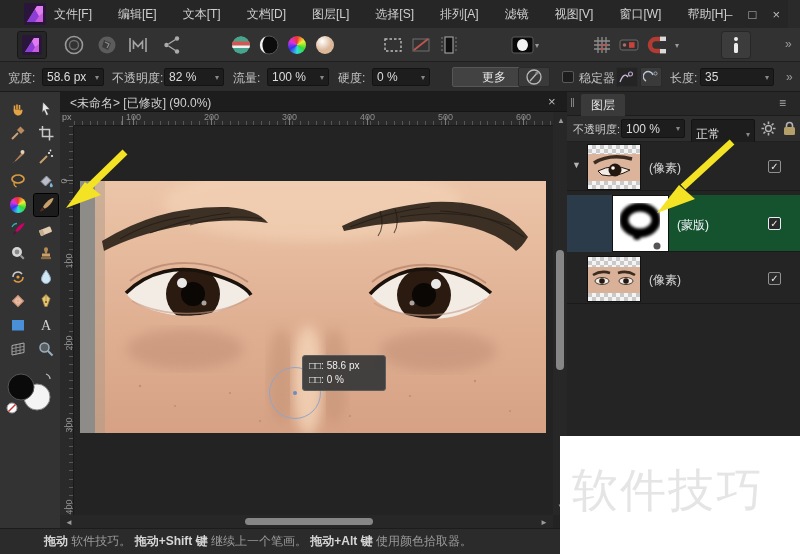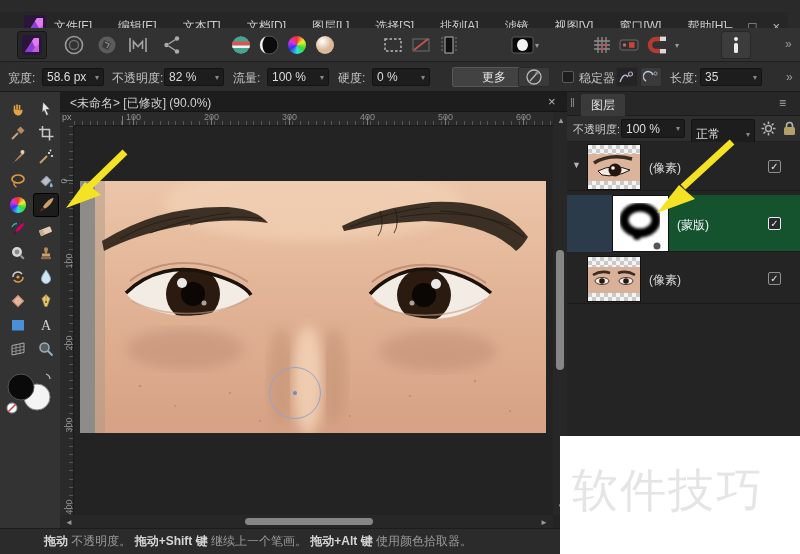--- a/index.html
+++ b/index.html
@@ -1,20 +1,20 @@
 <!DOCTYPE html>
 <html><head>
 <meta charset="utf-8">
 <style>
 *{margin:0;padding:0;box-sizing:border-box}
 html,body{width:800px;height:554px;overflow:hidden}
 body{position:relative;background:#2a2a2a;font-family:"Liberation Sans",sans-serif;color:#c8c8c8;font-size:12px}
 .abs{position:absolute}
 
-#titlebar{left:0;top:12px;width:788px;height:28px;background:#262626;display:flex;align-items:center}
+#titlebar{left:0;top:0;width:788px;height:28px;background:#262626;display:flex;align-items:center}
 #titlebar .menu{display:flex;gap:26px;margin-left:54px}
 #titlebar .menu span{color:#cfcfcf;cursor:default}
 #win-controls{position:absolute;right:8px;top:0;height:28px;display:flex;gap:16px;align-items:center;color:#bbb;font-size:13px}
 
 #main-toolbar{left:0;top:28px;width:800px;height:34px;background:#323232;border-bottom:1px solid #1f1f1f}
 .tbtn{position:absolute;top:4px;width:28px;height:26px;display:flex;align-items:center;justify-content:center;border-radius:2px}
 .tbtn.sel{background:#262626;outline:1px solid #171717}
 .wheel{width:18px;height:18px;border-radius:50%;background:conic-gradient(#e33,#ee3,#3d3,#3dd,#33e,#d3d,#e33)}
 
 #options-bar{left:0;top:62px;width:800px;height:30px;background:#2d2d2d;border-bottom:1px solid #1b1b1b}
@@ -273,21 +273,21 @@
         <circle cx="11.5" cy="4" r="2" fill="none" stroke="#b9a6c9" stroke-width="1.2"></circle>
       </svg>
   </div>
   <div class="minibtn" style="left:640px;width:22px">
     <svg width="16" height="14">
         <path d="M3 11a5 5 0 117-6" fill="none" stroke="#b9c6d9" stroke-width="1.4"></path>
         <circle cx="12.5" cy="3.5" r="1.6" fill="none" stroke="#9aa6b9"></circle>
       </svg>
   </div>
   <span class="olabel" style="left:670px">长度:</span>
-  <div class="field" style="left:700px;width:62px">
+  <div class="field" style="left:700px;width:74px">
       <span>35</span>
       <span class="dd">▾</span>
     </div>
   <span class="abs" style="left:786px;top:8px;color:#9a9a9a">»</span>
 </div>
 
 <div id="tools-panel" class="abs">
   <div class="tool" style="left:6px;top:6px">
       <svg width="16" height="16">
         <g stroke="#e5a443" stroke-width="1.6" fill="none">
@@ -540,20 +540,24 @@
           <circle cx="395" cy="200" r="1.2"></circle>
           <circle cx="430" cy="230" r="1"></circle>
           <circle cx="270" cy="235" r="1"></circle>
           <circle cx="180" cy="240" r="1"></circle>
         </g>
     </svg>
 
     <div id="brush-cursor">
         <i></i>
       </div>
+    <div id="brush-tip">
+      <div>□□: 58.6 px</div>
+      <div>□□: 0 %</div>
+    </div>
   </div>
 
   <div id="v-scroll">
     <span class="sarrow" style="left:4px;top:4px">▲</span>
     <div id="v-thumb"></div>
     <span class="sarrow" style="left:4px;top:390px">▼</span>
   </div>
   <div id="h-scroll">
     <span class="sarrow" style="left:5px;top:3px">◄</span>
     <div id="h-thumb"></div>
@@ -635,21 +639,21 @@
           </svg>
       </div>
       <span class="llabel" style="left:82px;top:17px">(像素)</span>
       <span class="cbx" style="left:201px;top:17px">✓</span>
     </div>
   </div>
 </div>
 
 <div id="status-bar" class="abs">
   <div class="txt">
-    <b>拖动</b><span> 不透明度。 </span><b>拖动+Shift 键</b><span> 继续上一个笔画。 </span><b>拖动+Alt 键</b><span> 使用颜色拾取器。</span>
+    <b>拖动</b><span> 软件技巧。 </span><b>拖动+Shift 键</b><span> 继续上一个笔画。 </span><b>拖动+Alt 键</b><span> 使用颜色拾取器。</span>
   </div>
 </div>
 
 <div id="watermark" class="abs">
   <span>软件技巧</span>
 </div>
 
 <svg class="arrow-svg" style="left:55px;top:145px" width="80" height="70">
   <line x1="70" y1="7" x2="34" y2="42" stroke="#f3e324" stroke-width="7"></line>
   <polygon points="11,63 30,37 46,50" fill="#f3e324"></polygon>

